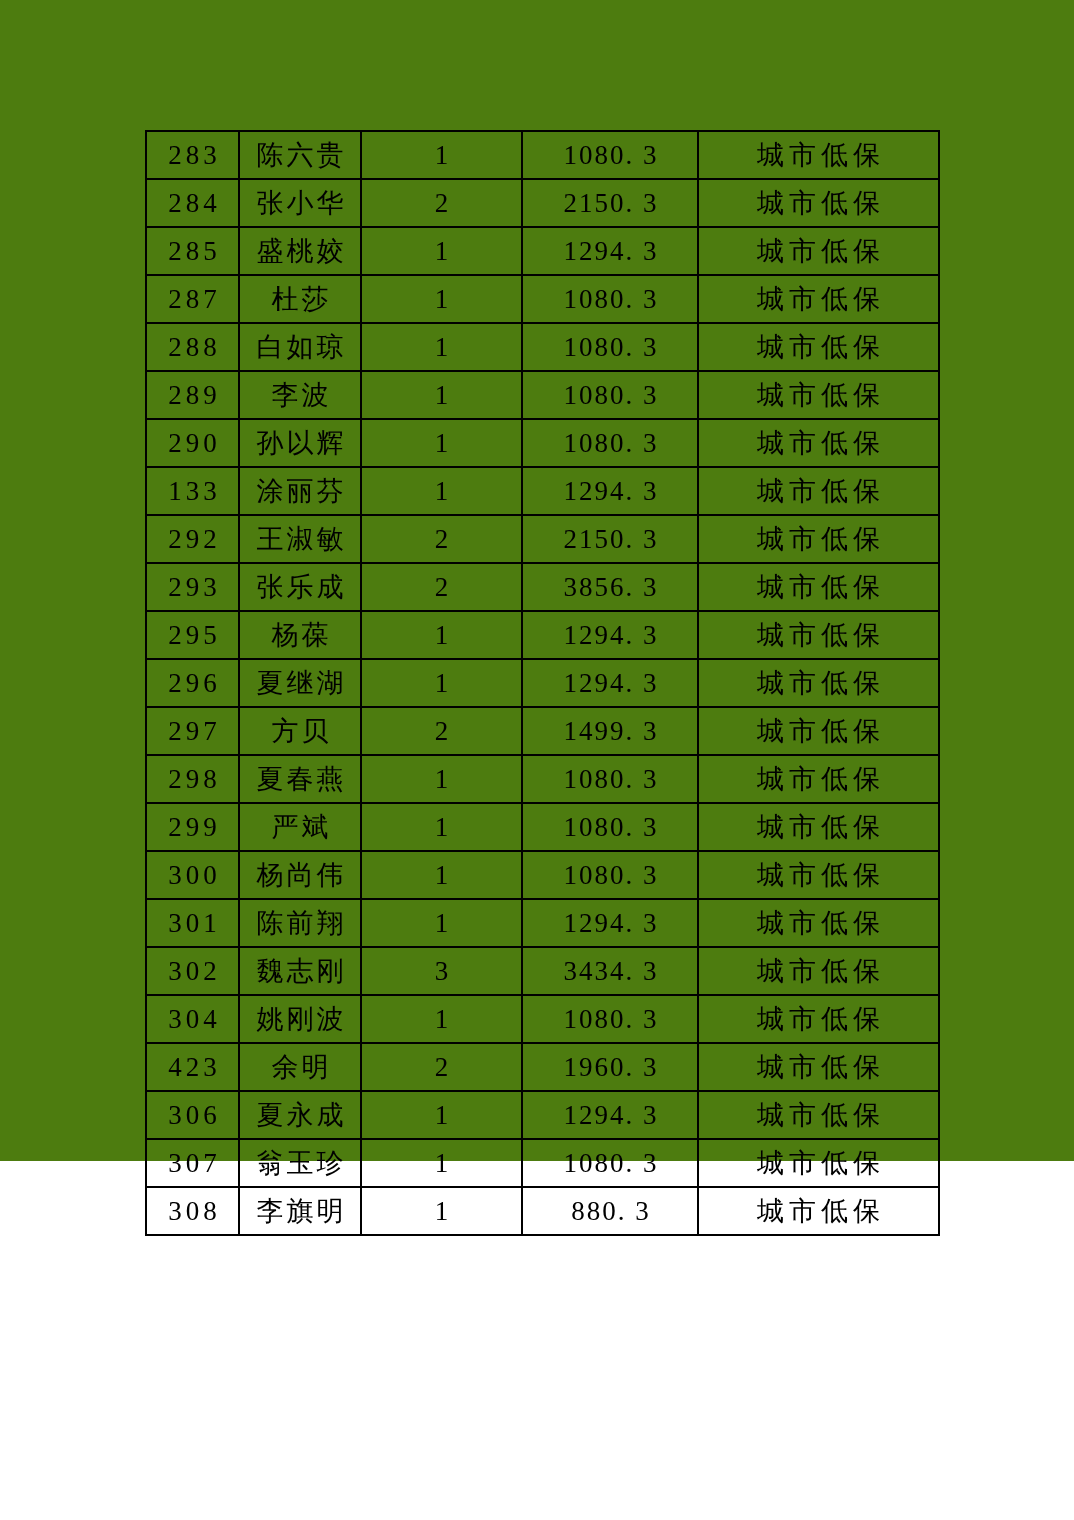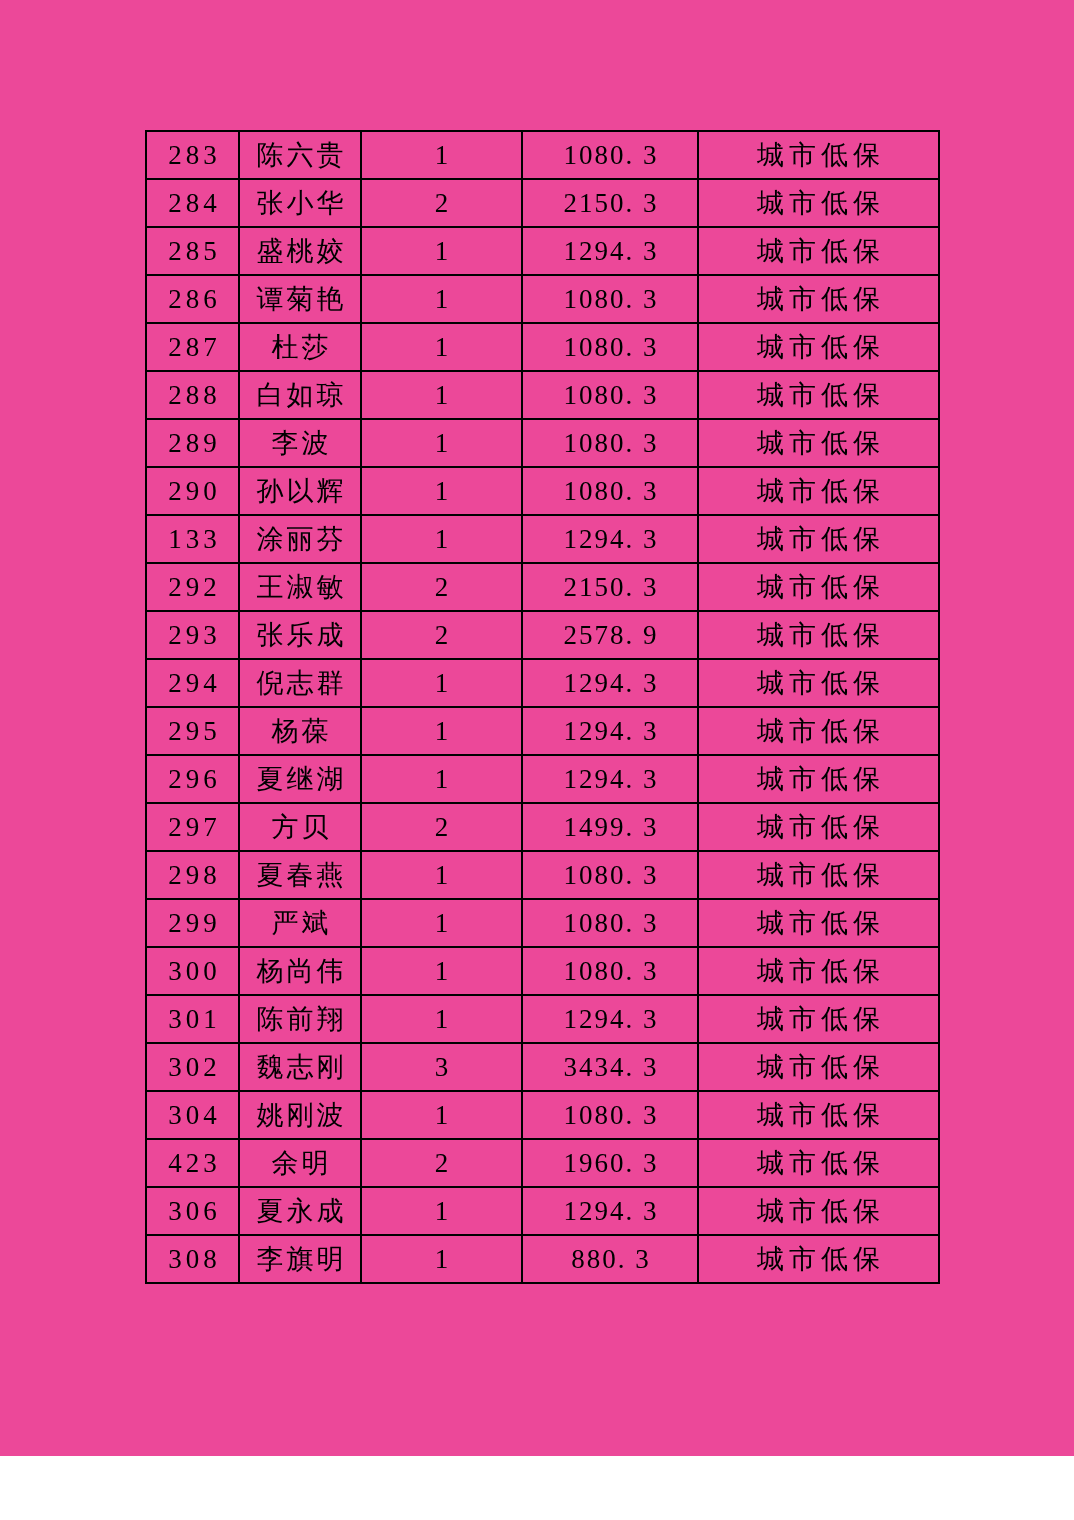--- a/index.html
+++ b/index.html
@@ -11,22 +11,22 @@
     height: 1520px;
     background: #ffffff;
     position: relative;
     font-family: "Liberation Serif", "DejaVu Serif", serif;
     color: #000000;
   }
   .page {
     position: absolute;
     top: 0; left: 0;
     width: 1074px;
-    height: 1456px;
-    background: #ec4899;
+    height: 1161px;
+    background: #4d7c0f;
   }
   table.doc-table {
     position: absolute;
     left: 145px;
     top: 130px;
     border-collapse: collapse;
     table-layout: fixed;
     width: 793px;
   }
   table.doc-table td {
@@ -81,27 +81,20 @@
           <td class="c4">城市低保</td>
         </tr>
         <tr>
           <td class="c0">285</td>
           <td class="c1">盛桃姣</td>
           <td class="c2">1</td>
           <td class="c3">1294. 3</td>
           <td class="c4">城市低保</td>
         </tr>
         <tr>
-          <td class="c0">286</td>
-          <td class="c1">谭菊艳</td>
-          <td class="c2">1</td>
-          <td class="c3">1080. 3</td>
-          <td class="c4">城市低保</td>
-        </tr>
-        <tr>
           <td class="c0">287</td>
           <td class="c1">杜莎</td>
           <td class="c2">1</td>
           <td class="c3">1080. 3</td>
           <td class="c4">城市低保</td>
         </tr>
         <tr>
           <td class="c0">288</td>
           <td class="c1">白如琼</td>
           <td class="c2">1</td>
@@ -133,28 +126,21 @@
           <td class="c0">292</td>
           <td class="c1">王淑敏</td>
           <td class="c2">2</td>
           <td class="c3">2150. 3</td>
           <td class="c4">城市低保</td>
         </tr>
         <tr>
           <td class="c0">293</td>
           <td class="c1">张乐成</td>
           <td class="c2">2</td>
-          <td class="c3">2578. 9</td>
-          <td class="c4">城市低保</td>
-        </tr>
-        <tr>
-          <td class="c0">294</td>
-          <td class="c1">倪志群</td>
-          <td class="c2">1</td>
-          <td class="c3">1294. 3</td>
+          <td class="c3">3856. 3</td>
           <td class="c4">城市低保</td>
         </tr>
         <tr>
           <td class="c0">295</td>
           <td class="c1">杨葆</td>
           <td class="c2">1</td>
           <td class="c3">1294. 3</td>
           <td class="c4">城市低保</td>
         </tr>
         <tr>
@@ -218,20 +204,27 @@
           <td class="c1">余明</td>
           <td class="c2">2</td>
           <td class="c3">1960. 3</td>
           <td class="c4">城市低保</td>
         </tr>
         <tr>
           <td class="c0">306</td>
           <td class="c1">夏永成</td>
           <td class="c2">1</td>
           <td class="c3">1294. 3</td>
+          <td class="c4">城市低保</td>
+        </tr>
+        <tr>
+          <td class="c0">307</td>
+          <td class="c1">翁玉珍</td>
+          <td class="c2">1</td>
+          <td class="c3">1080. 3</td>
           <td class="c4">城市低保</td>
         </tr>
         <tr>
           <td class="c0">308</td>
           <td class="c1">李旗明</td>
           <td class="c2">1</td>
           <td class="c3">880. 3</td>
           <td class="c4">城市低保</td>
         </tr>
       </tbody>

